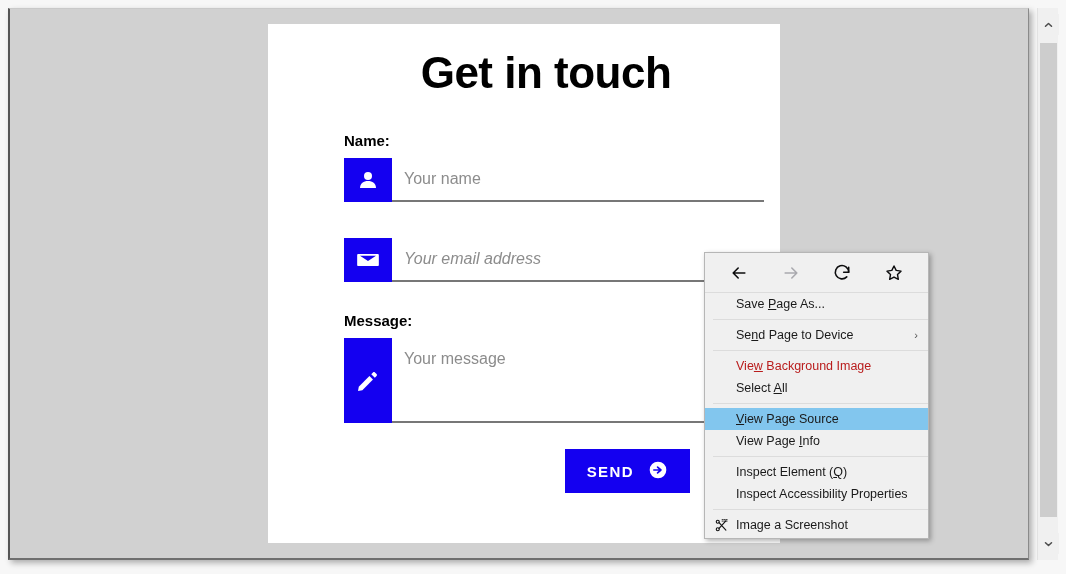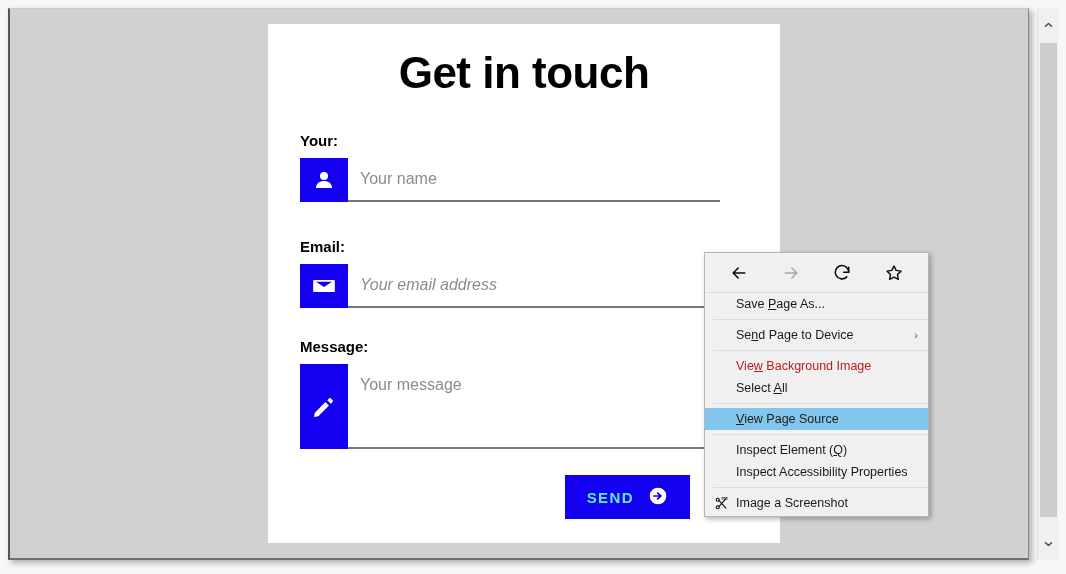--- a/index.html
+++ b/index.html
@@ -32,20 +32,21 @@
     box-shadow: 3px 3px 6px rgba(0,0,0,.30);
     overflow: hidden;
   }
 
   
   #card {
     position: absolute;
     left: 258px; top: 15px;
     width: 512px; height: 519px;
     background: #ffffff;
+    padding-left: 44px;
   }
 
   #form-title {
     margin-top: 26px;
     text-align: center;
     font-size: 44px;
     font-weight: bold;
     color: #000;
     letter-spacing: -0.5px;
     line-height: 1.05;
@@ -101,21 +102,21 @@
 
   
   #send-row {
     display: flex;
     justify-content: flex-end;
     padding-right: 90px;
     margin-top: 26px;
   }
   #send-button {
     background: #1400f0;
-    color: #5eead4;
+    color: #ffffff;
     border: none;
     height: 44px;
     padding: 0 22px;
     font-family: "Liberation Sans", sans-serif;
     font-size: 15px;
     font-weight: bold;
     letter-spacing: 1.4px;
     display: flex;
     align-items: center;
     gap: 14px;
@@ -219,36 +220,35 @@
 
   <div id="page-area">
 
     <div id="card">
 
       <div id="form-title">Get in touch</div>
 
       <div class="gap-lg"></div>
 
       <div class="field-block">
-        <div class="field-label">Your:</div>
+        <div class="field-label">Name:</div>
         <div class="field-row h-name">
           <div class="field-icon">
             <svg width="24" height="24" viewBox="0 0 24 24" fill="#ffffff">
               <circle cx="12" cy="8" r="4"></circle>
               <path d="M4 20c0-4.4 3.6-7 8-7s8 2.6 8 7z"></path>
             </svg>
           </div>
           <input class="field-input" type="text" style="width: 372px; flex: 0 0 372px;" placeholder="Your name">
         </div>
       </div>
 
       <div class="gap-lg"></div>
 
       <div class="field-block">
-        <div class="field-label">Email:</div>
         <div class="field-row h-email">
           <div class="field-icon">
             <svg width="26" height="26" viewBox="0 0 24 24" fill="#ffffff">
               <path d="M3 6.5h18c.55 0 1 .45 1 1v9c0 .55-.45 1-1 1H3c-.55 0-1-.45-1-1v-9c0-.55.45-1 1-1zm1.6 1.6L12 13l7.4-4.9z"></path>
             </svg>
           </div>
           <input class="field-input" type="text" style="width: 404px; flex: 0 0 404px; font-style: italic;" placeholder="Your email address">
         </div>
       </div>
 
@@ -319,20 +319,23 @@
           <div class="menu-sep"></div>
           <div class="menu-item disabled">
             <span>Vie<u>w</u> Background Image</span>
           </div>
           <div class="menu-item">
             <span>Select <u>A</u>ll</span>
           </div>
           <div class="menu-sep"></div>
           <div class="menu-item selected">
             <span><u>V</u>iew Page Source</span>
+          </div>
+          <div class="menu-item">
+            <span>View Page <u>I</u>nfo</span>
           </div>
           <div class="menu-sep"></div>
           <div class="menu-item">
             <span>Inspect Element (<u>Q</u>)</span>
           </div>
           <div class="menu-item">
             <span>Inspect Accessibility Properties</span>
           </div>
           <div class="menu-sep"></div>
           <div class="menu-item">

